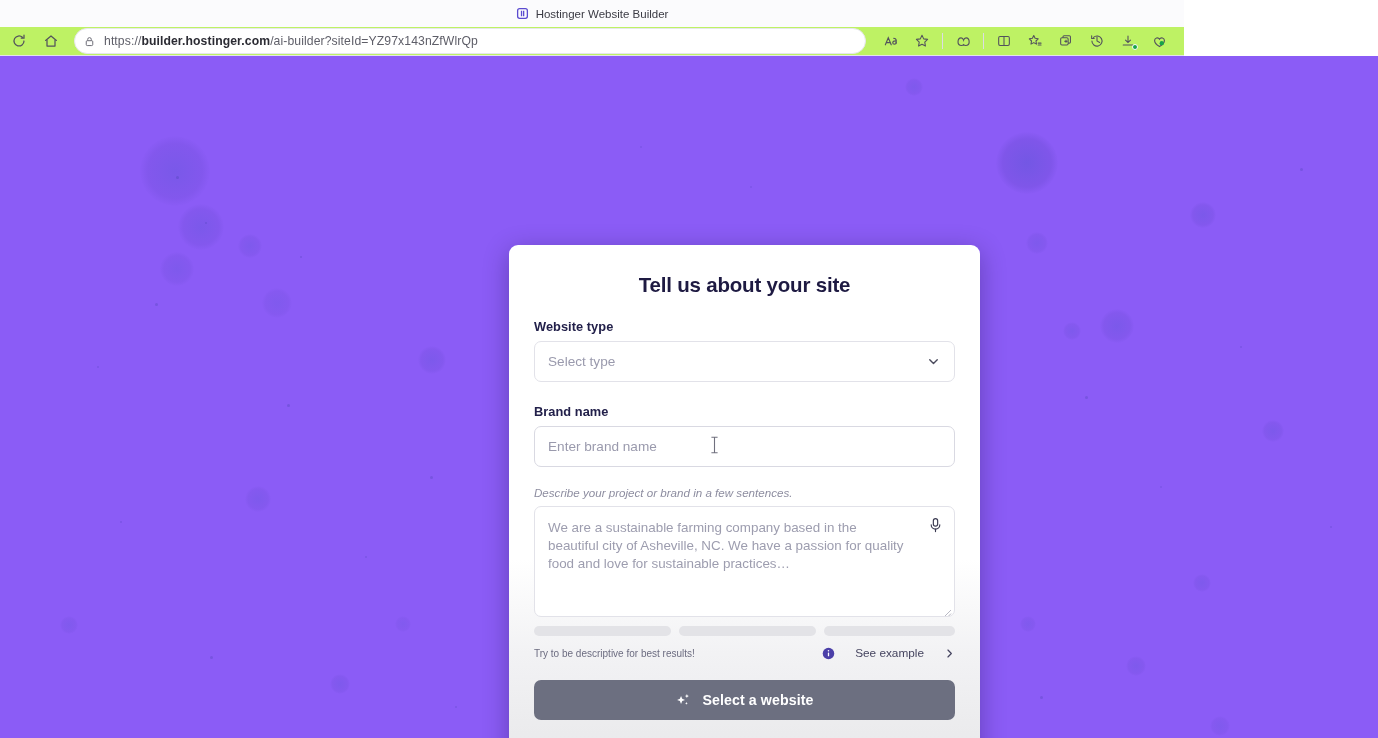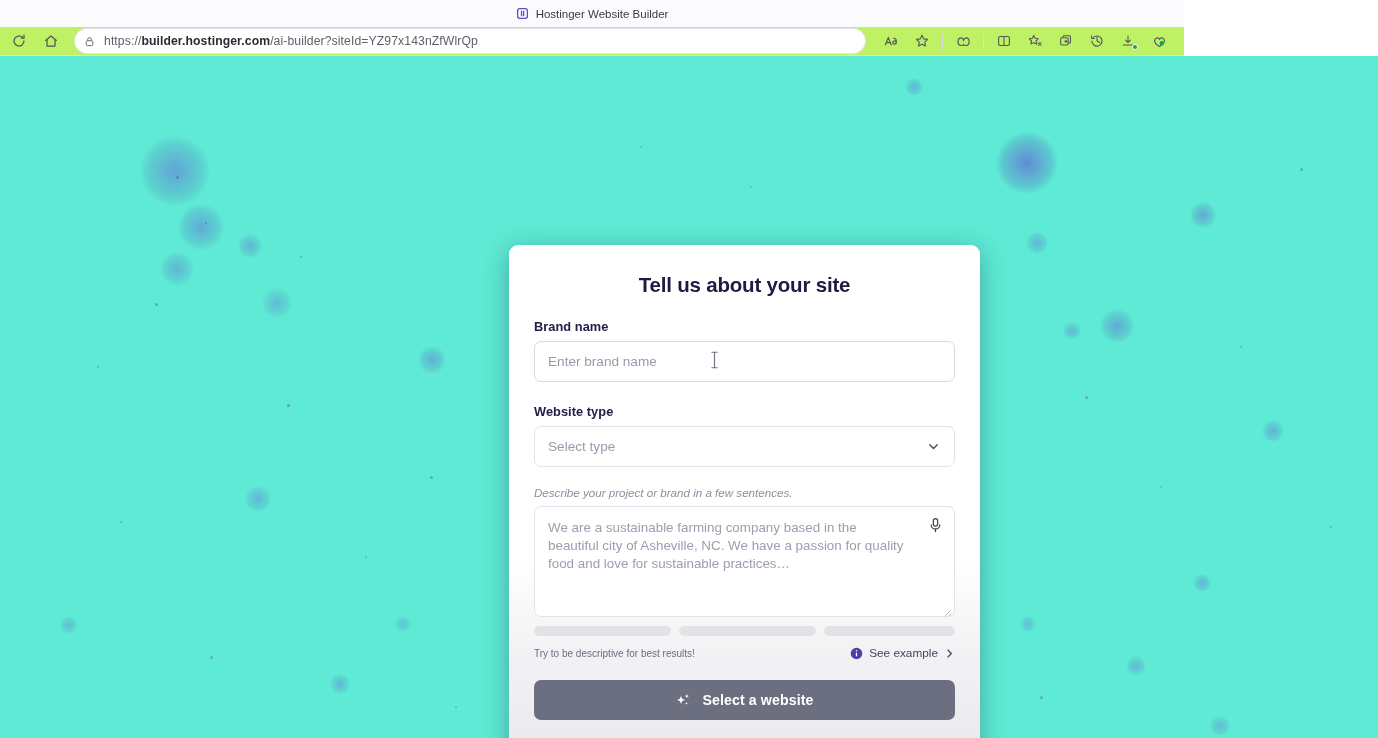--- a/index.html
+++ b/index.html
@@ -106,21 +106,21 @@
     background: #16a34a;
     border: 1px solid #fbfbfd;
   }
   .tb-btn { position: relative; }
 
   
   .page {
     position: relative;
     width: 1378px;
     height: 682px;
-    background: #5eead4;
+    background: #8b5cf6;
     overflow: hidden;
   }
 
   .starfield { position: absolute; inset: 0; }
 
   .particle {
     position: absolute;
     border-radius: 50%;
     background: #5a49c4;
   }
@@ -274,21 +274,21 @@
   }
 
   .hint-text {
     font-size: 10px;
     color: #6c6c80;
   }
 
   .see-example {
     display: flex;
     align-items: center;
-    gap: 6px;
+    gap: 20px;
     font-size: 11.8px;
     color: #45445f;
   }
 
   .info-icon {
     width: 13px; height: 13px;
     display: inline-flex;
     align-items: center;
     justify-content: center;
   }
@@ -476,38 +476,38 @@
     <div class="particle" style="left:1160px;top:430px; width:2px; height:2px; opacity:.3;"></div>
     <div class="particle" style="left:640px; top:90px;  width:2px; height:2px; opacity:.3;"></div>
     <div class="particle" style="left:750px; top:130px; width:2px; height:2px; opacity:.3;"></div>
   </div>
 
   <div class="card">
 
     <div class="card-title">Tell us about your site</div>
 
     <div class="field-group">
+      <div class="field-label">Website type</div>
+      <div class="select-box">
+        <span>Select type</span>
+        <span class="chevron">
+          <svg width="15" height="15" viewBox="0 0 16 16" fill="none" stroke="currentColor" stroke-width="1.5" stroke-linecap="round" stroke-linejoin="round">
+            <path d="M4 6.2L8 10.2l4-4"></path>
+          </svg>
+        </span>
+      </div>
+    </div>
+
+    <div class="field-group">
       <div class="field-label">Brand name</div>
       <div class="input-wrap">
         <input class="text-input" type="text" placeholder="Enter brand name" style="">
         <span class="caret-icon">
           <svg width="9" height="18" viewBox="0 0 9 18" fill="none" stroke="#70707e" stroke-width="1.1">
             <path d="M1.4 1.2h6.2M1.4 16.8h6.2M4.5 1.4v15.2"></path>
-          </svg>
-        </span>
-      </div>
-    </div>
-
-    <div class="field-group">
-      <div class="field-label">Website type</div>
-      <div class="select-box">
-        <span>Select type</span>
-        <span class="chevron">
-          <svg width="15" height="15" viewBox="0 0 16 16" fill="none" stroke="currentColor" stroke-width="1.5" stroke-linecap="round" stroke-linejoin="round">
-            <path d="M4 6.2L8 10.2l4-4"></path>
           </svg>
         </span>
       </div>
     </div>
 
     <div class="field-group">
       <div class="field-sublabel">Describe your project or brand in a few sentences.</div>
 
       <div class="textarea-wrap">
         <textarea class="textarea-box" placeholder="We are a sustainable farming company based in the beautiful city of Asheville, NC. We have a passion for quality food and love for sustainable practices…" style=""></textarea>

